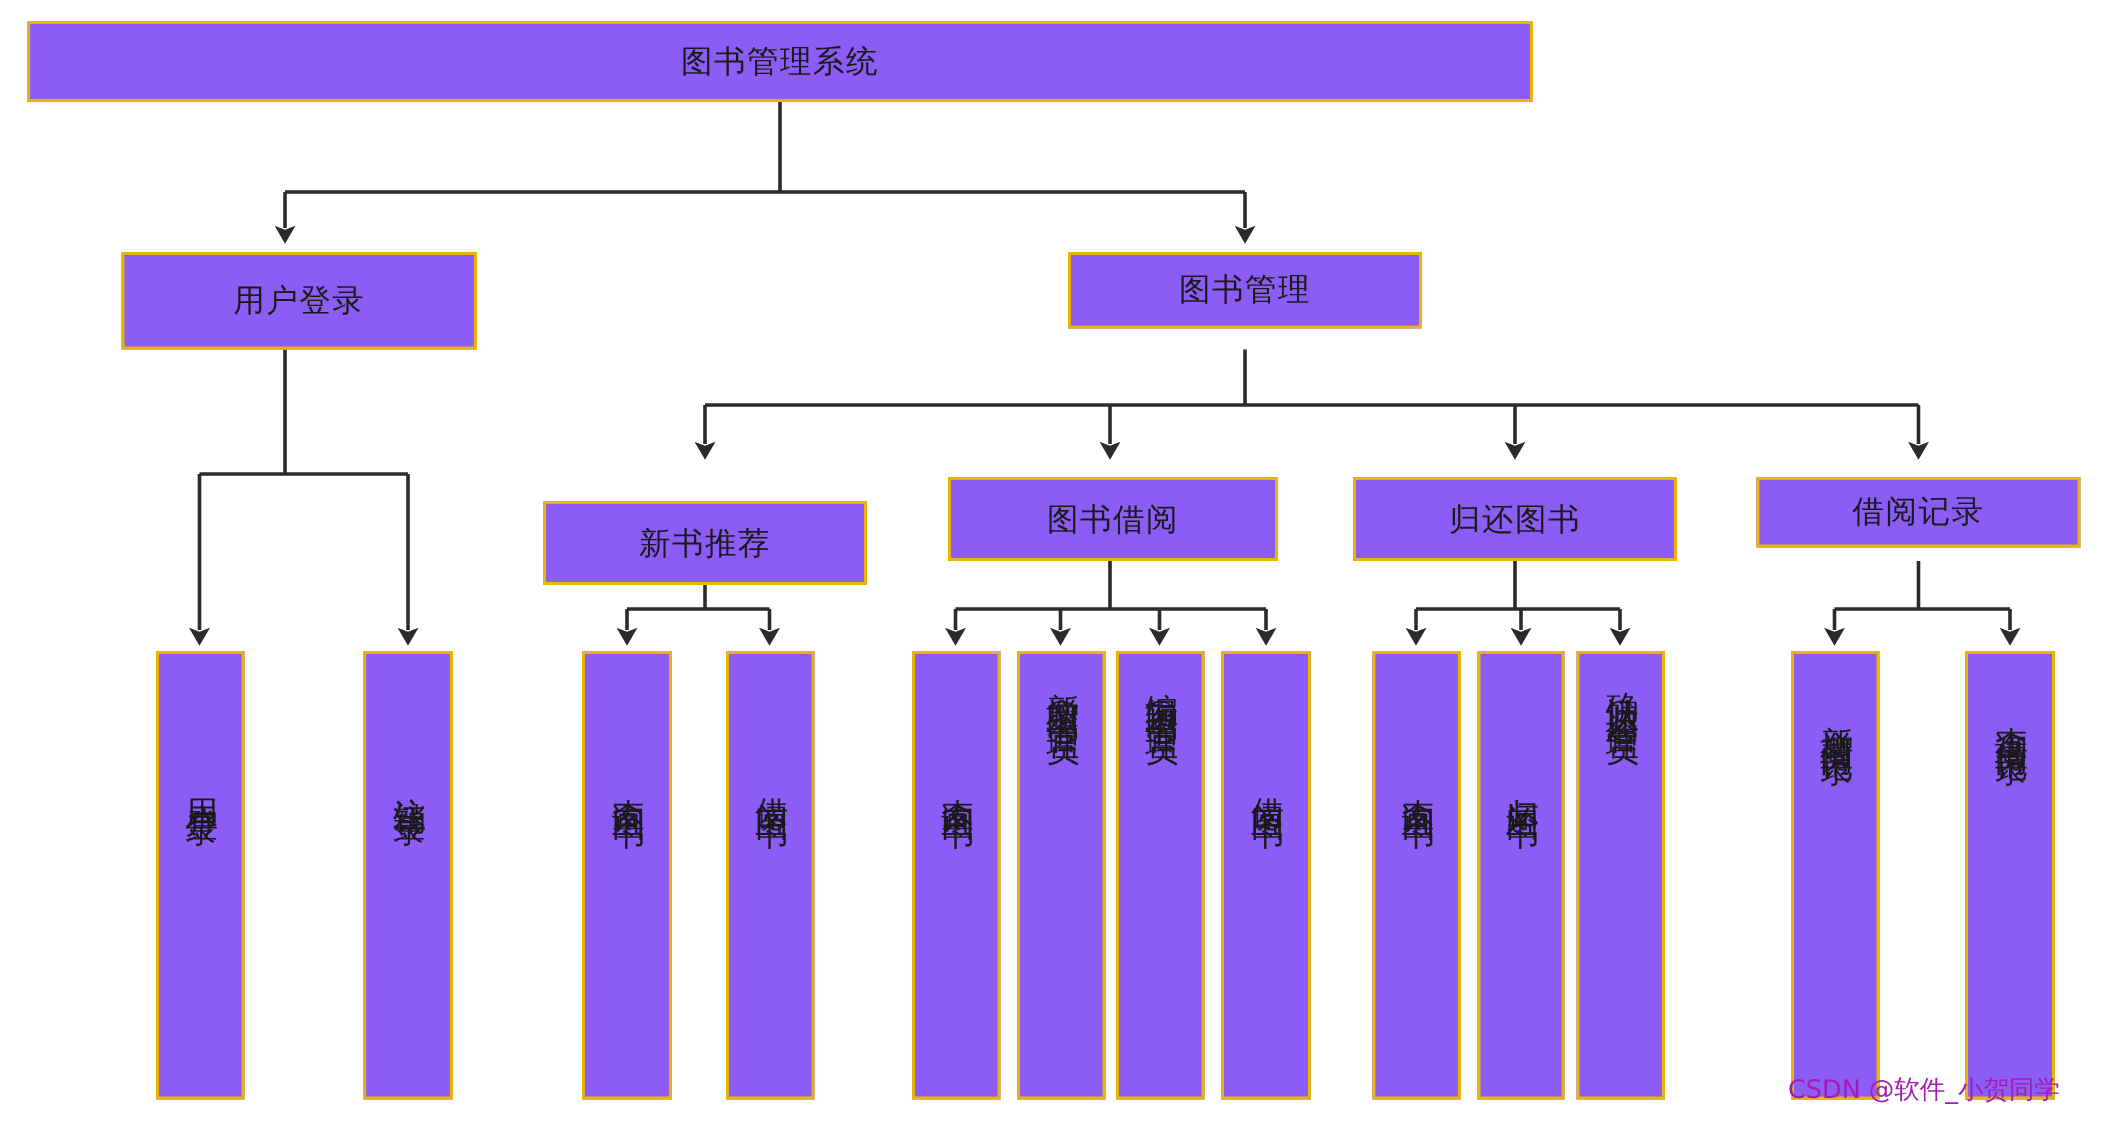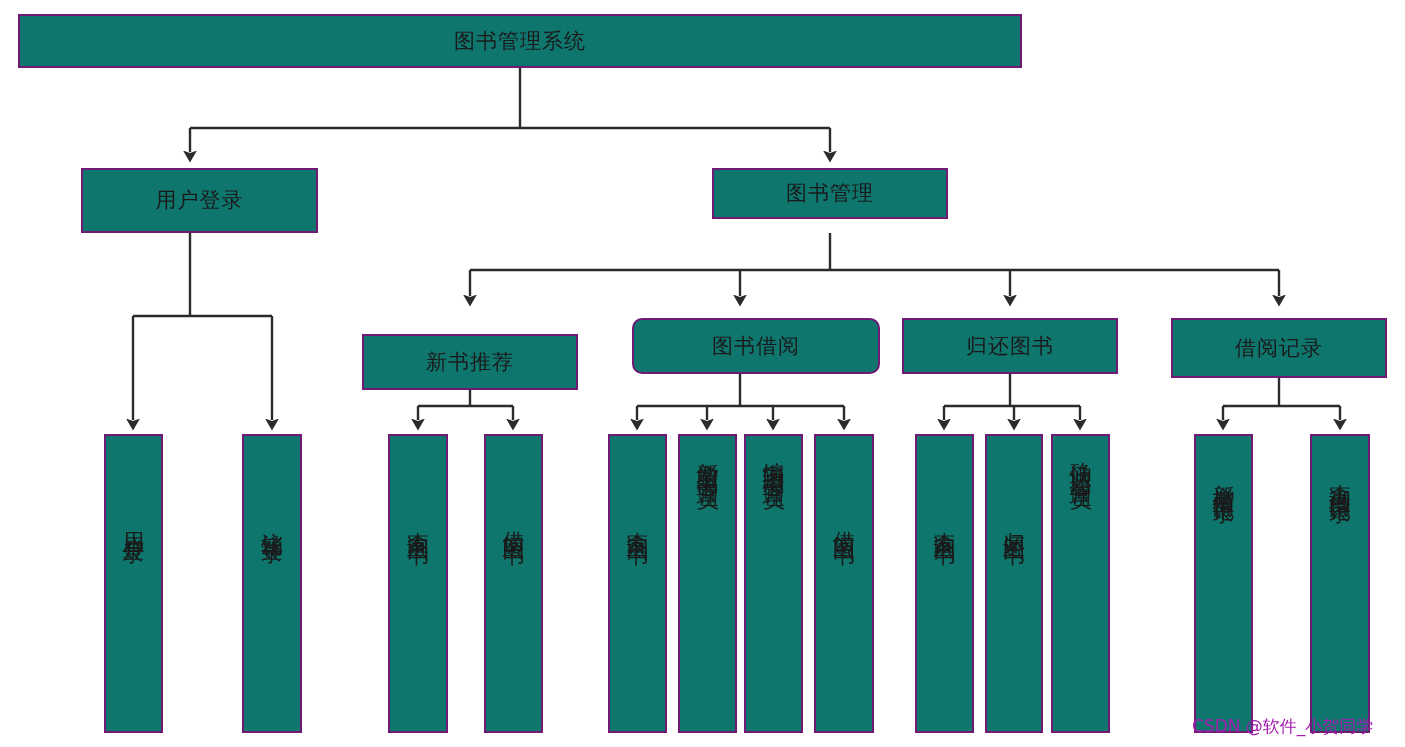--- a/index.html
+++ b/index.html
@@ -21,22 +21,22 @@
     position: absolute;
     left: 0;
     top: 0;
     width: 1405px;
     height: 747px;
     pointer-events: none;
   }
   .node {
     position: absolute;
     box-sizing: border-box;
-    border: 2px solid #701a75;
-    background: #0f766e;
+    border: 2px solid #eab308;
+    background: #8b5cf6;
     display: flex;
     align-items: center;
     justify-content: center;
     color: #1a1a1a;
   }
   .node-label {
     display: block;
     text-align: center;
     line-height: 1.18;
     letter-spacing: 1px;
@@ -132,27 +132,27 @@
   <div class="node horizontal" style="left:81px; top:168px; width:237px; height:65px;">
     <span class="node-label">用户登录</span>
   </div>
   <div class="node horizontal" style="left:712px; top:168px; width:236px; height:51px;">
     <span class="node-label">图书管理</span>
   </div>
 
   <div class="node horizontal" style="left:362px; top:318px; width:216px; height:56px;margin-top:16px;">
     <span class="node-label">新书推荐</span>
   </div>
-  <div class="node horizontal" style="left:632px; top:318px; width:248px; height:56px;border-radius:10px;">
+  <div class="node horizontal" style="left:632px; top:318px; width:220px; height:56px;">
     <span class="node-label">图书借阅</span>
   </div>
   <div class="node horizontal" style="left:902px; top:318px; width:216px; height:56px;">
     <span class="node-label">归还图书</span>
   </div>
-  <div class="node horizontal" style="left:1171px; top:318px; width:216px; height:60px;">
+  <div class="node horizontal" style="left:1171px; top:318px; width:216px; height:47px;">
     <span class="node-label">借阅记录</span>
   </div>
 
   <div class="node vertical mid" style="left:104px; top:434px; width:59px; height:299px;">
     <span class="node-label">用户登录</span>
   </div>
   <div class="node vertical mid" style="left:242px; top:434px; width:60px; height:299px;">
     <span class="node-label">注销登录</span>
   </div>
 

